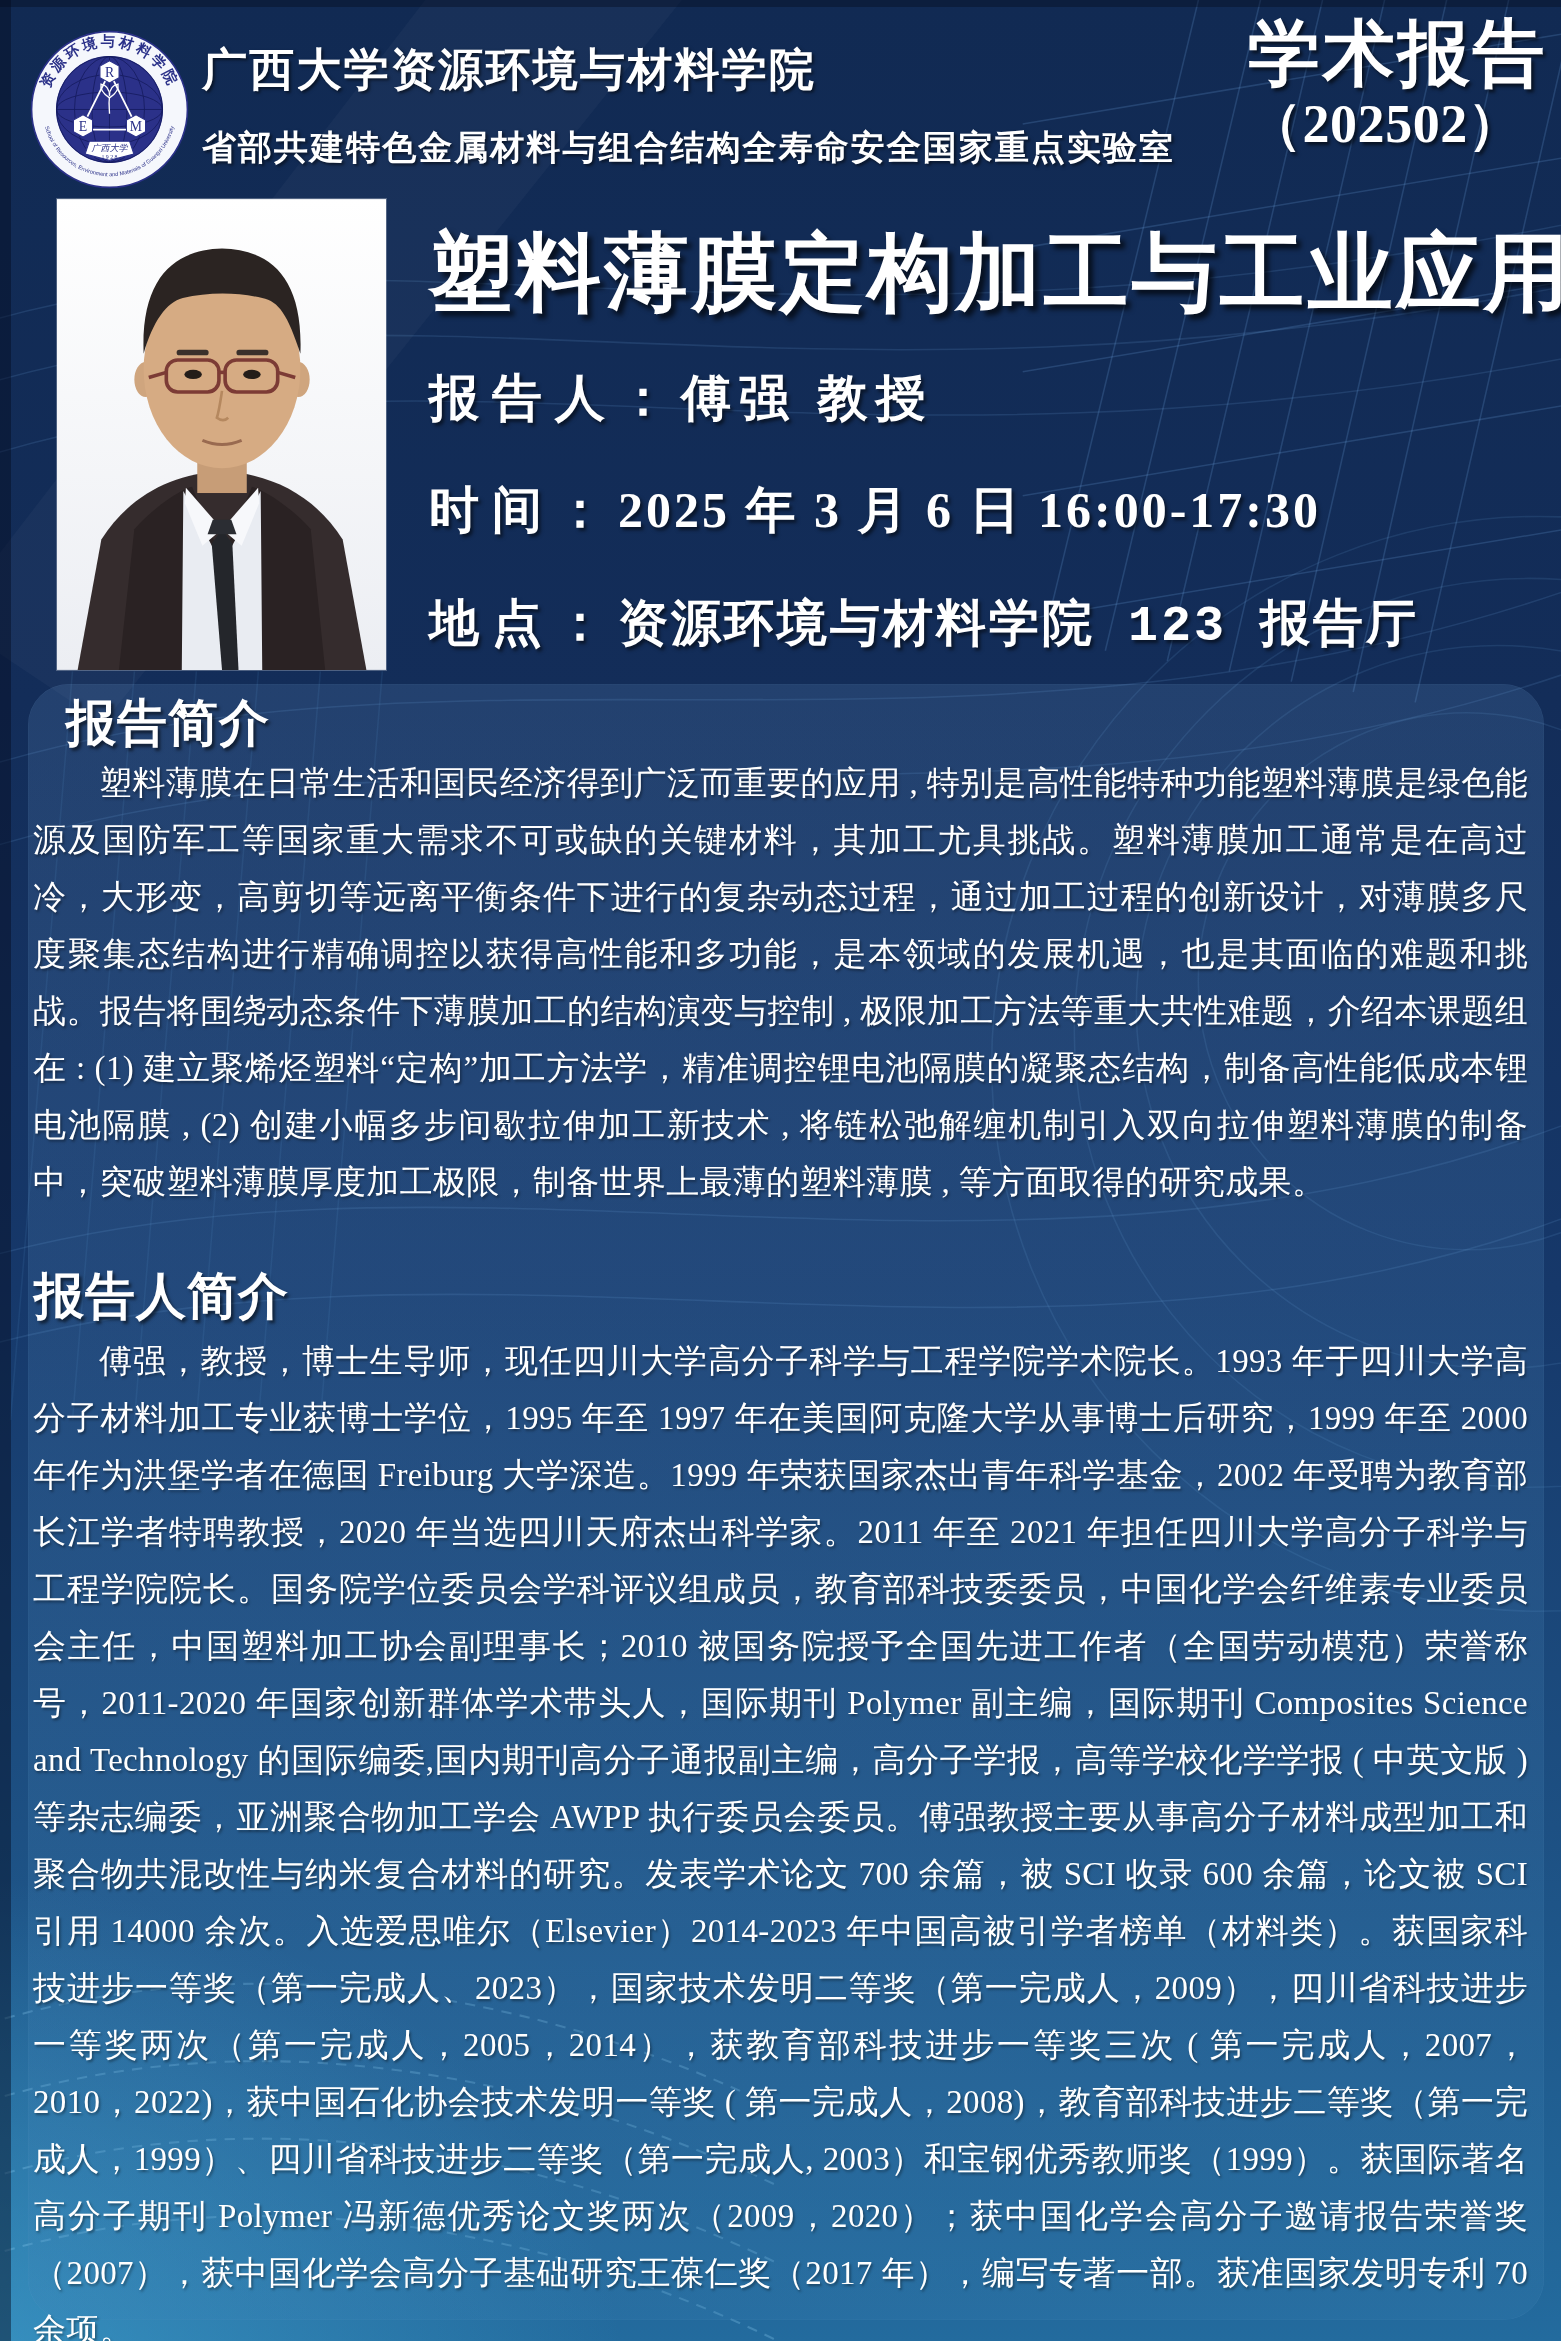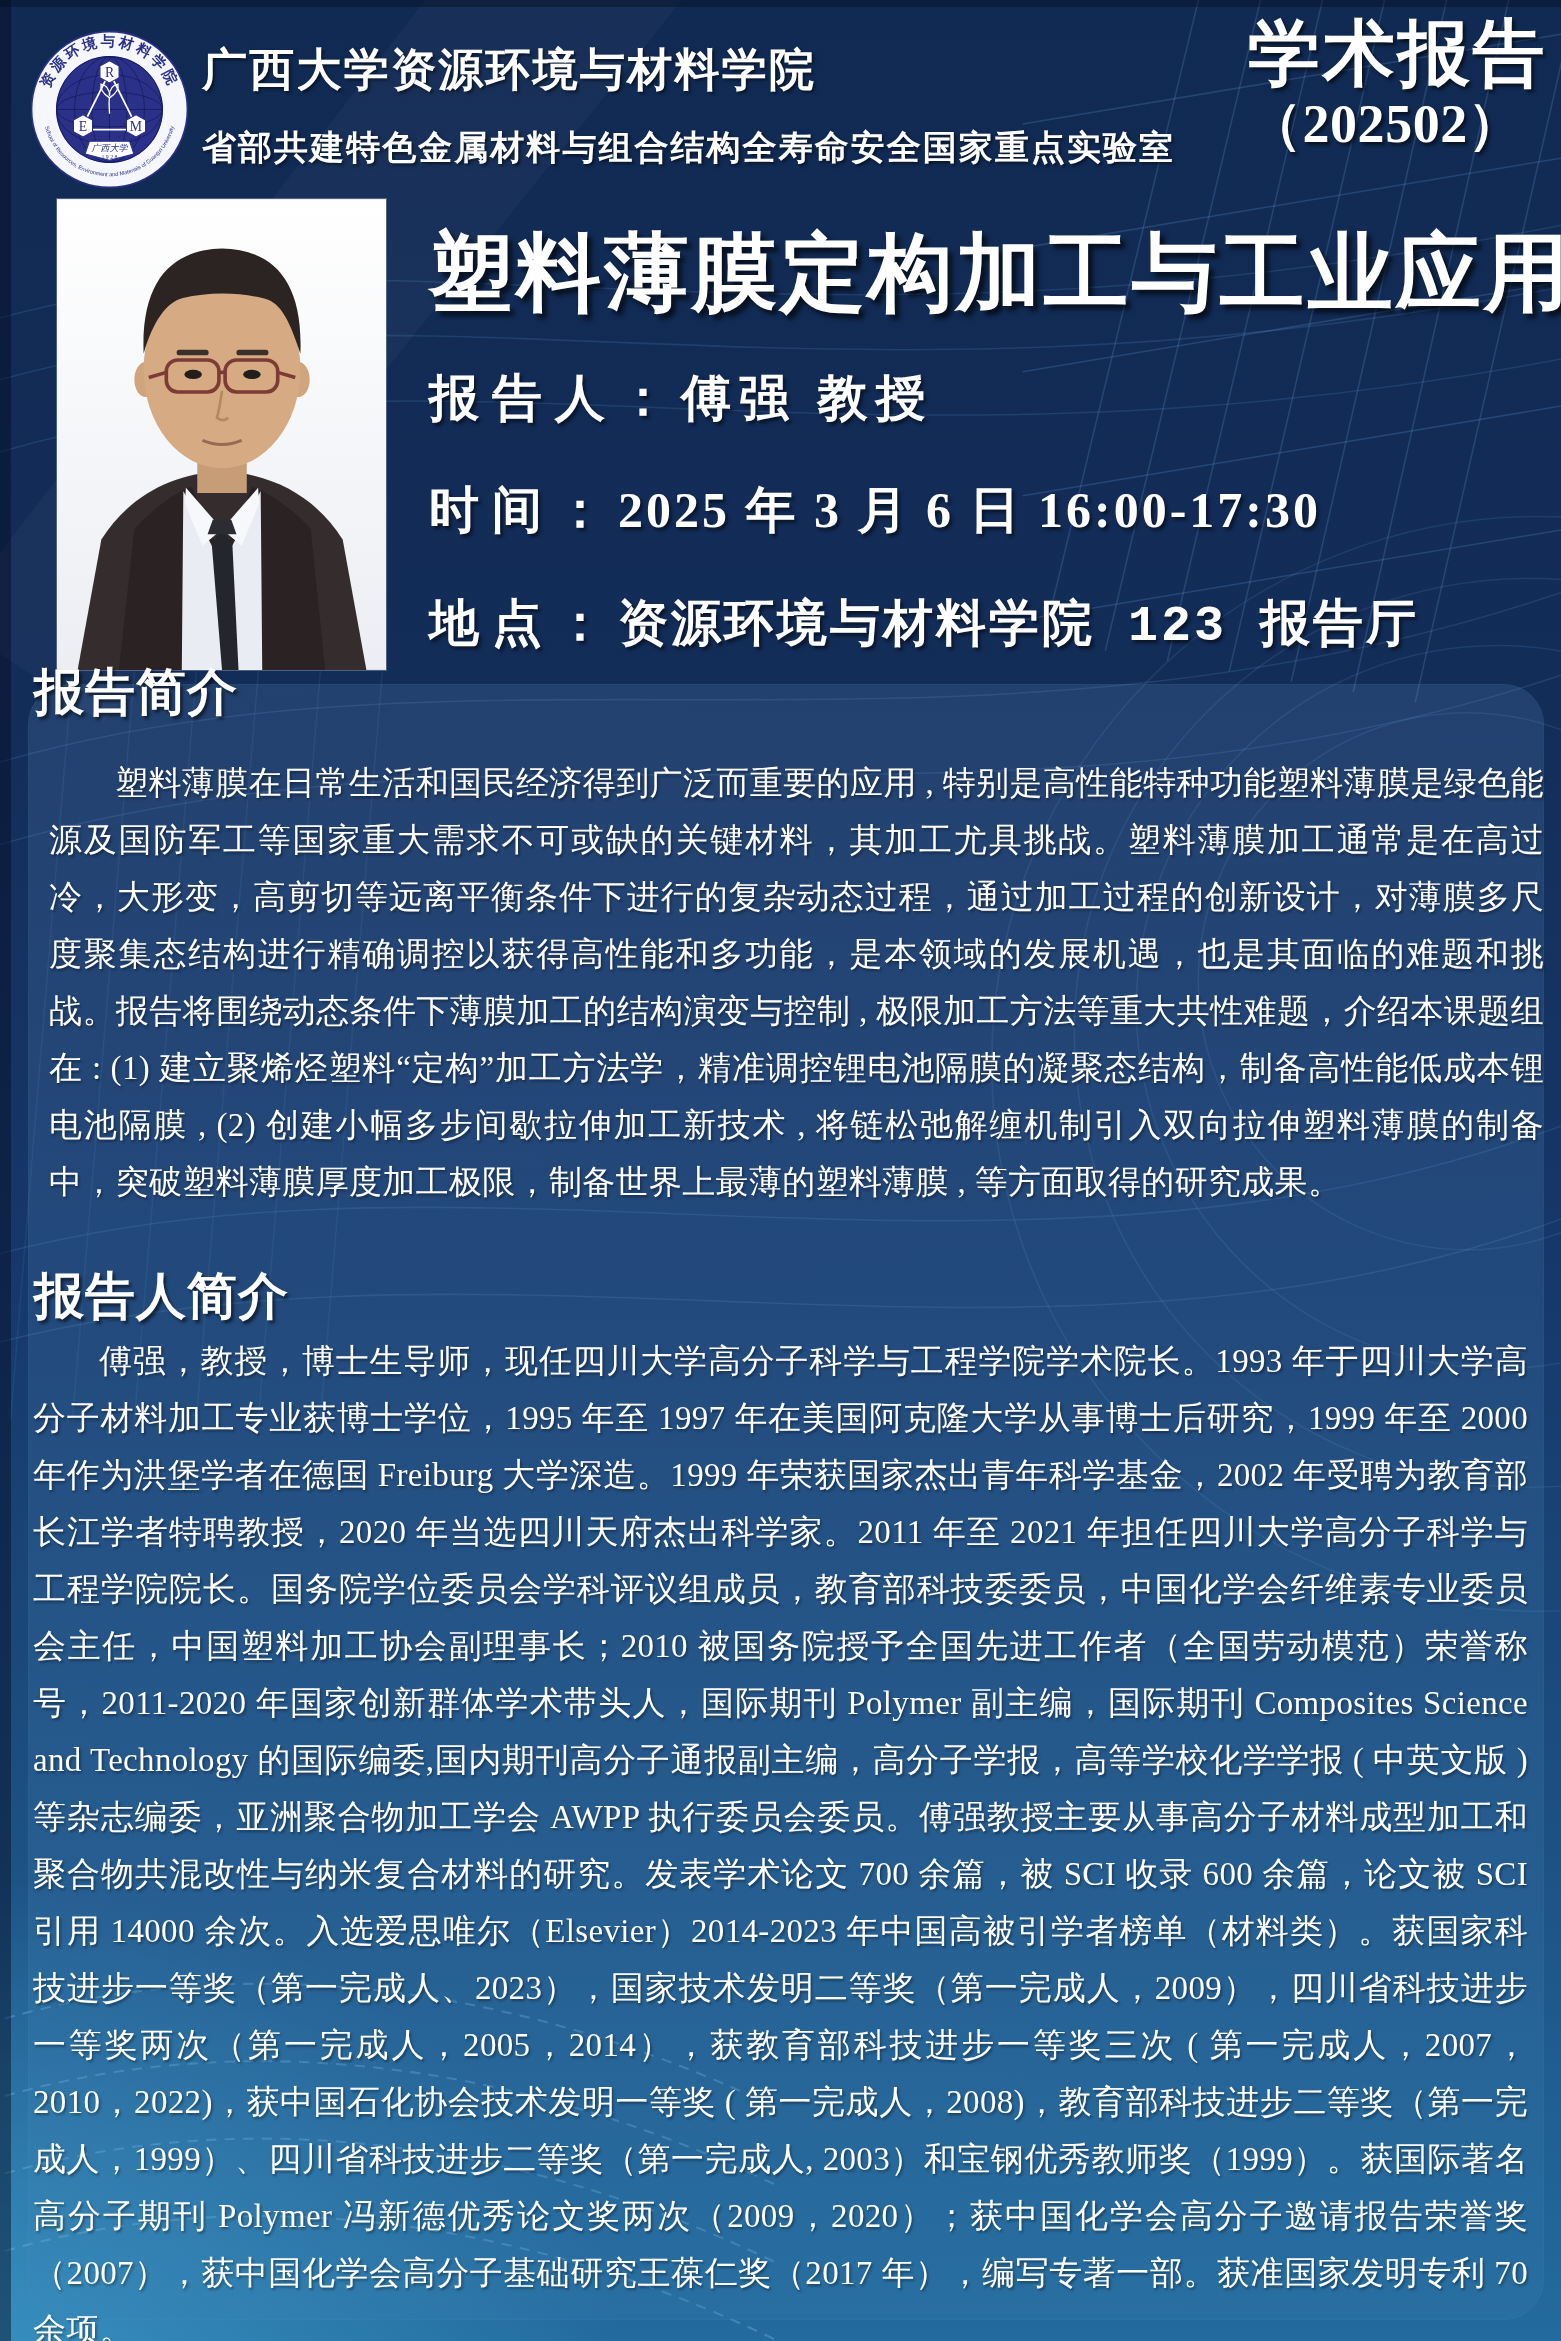--- a/index.html
+++ b/index.html
@@ -47,29 +47,29 @@
 
   .panel{
     position:absolute;left:28px;top:684px;width:1516px;height:1636px;border-radius:41px;
     background:linear-gradient(175deg, rgba(120,170,225,0.16), rgba(60,130,180,0.20));
     box-shadow:inset 0 0 0 0.5px rgba(160,200,240,0.08);
   }
   .section-heading{
     position:absolute;left:34px;margin:0;font-size:50px;font-weight:700;letter-spacing:0.02em;
     text-shadow:2.6px 2.6px 3.1px rgba(0,0,0,0.55);
   }
-  .heading-intro{top:659px;}
+  .heading-intro{top:690px;margin-left:32px;}
   .heading-bio{top:1263px;}
   .section-body{
     position:absolute;left:33px;width:1495px;margin:0;
     font-family:"Liberation Serif",serif;font-size:33px;line-height:57px;
     text-align:justify;text-indent:2em;letter-spacing:0.01em;
     text-shadow:1.5px 2.1px 2.6px rgba(0,0,0,0.40);
   }
-  .body-intro{top:755px;margin-left:16px;}
+  .body-intro{top:755px;}
   .body-bio{top:1333px;}
 </style>
 </head>
 <body>
 
 <div class="poster">
 
   <svg class="bg-decor" viewBox="0 0 3024 4535" fill="none">
     <g stroke="#6ea6dd" stroke-opacity="0.16" stroke-width="3">
       <path d="M -80 640 C 700 380, 1500 760, 3100 420"></path>

